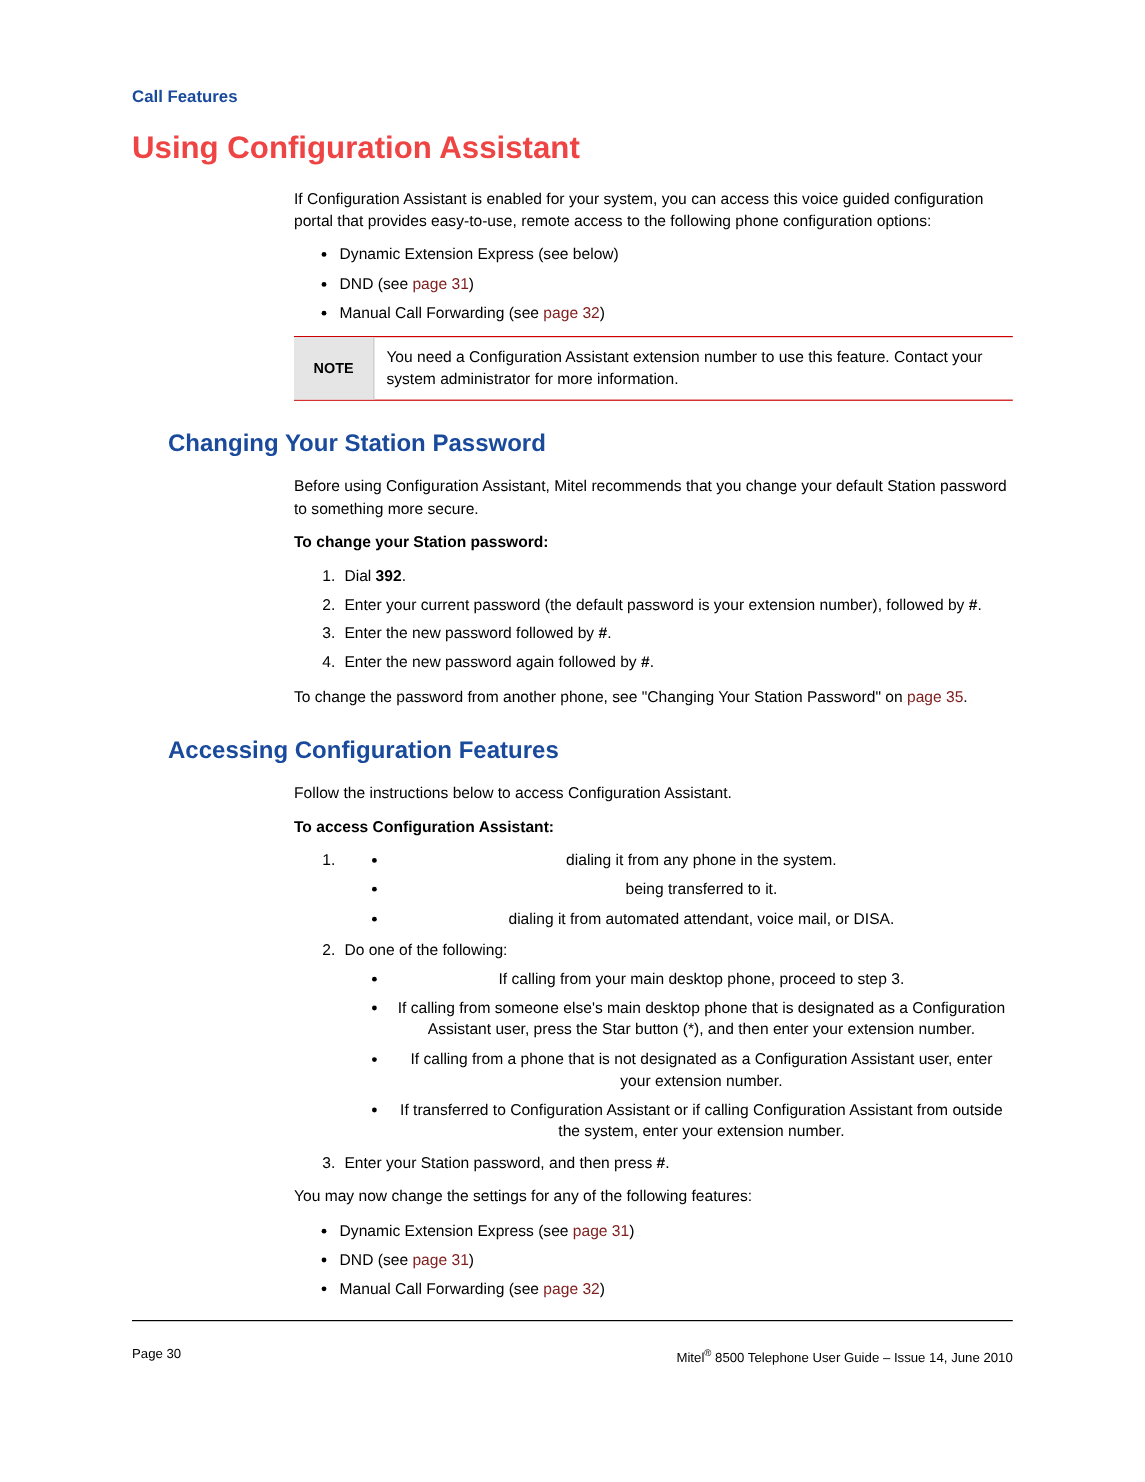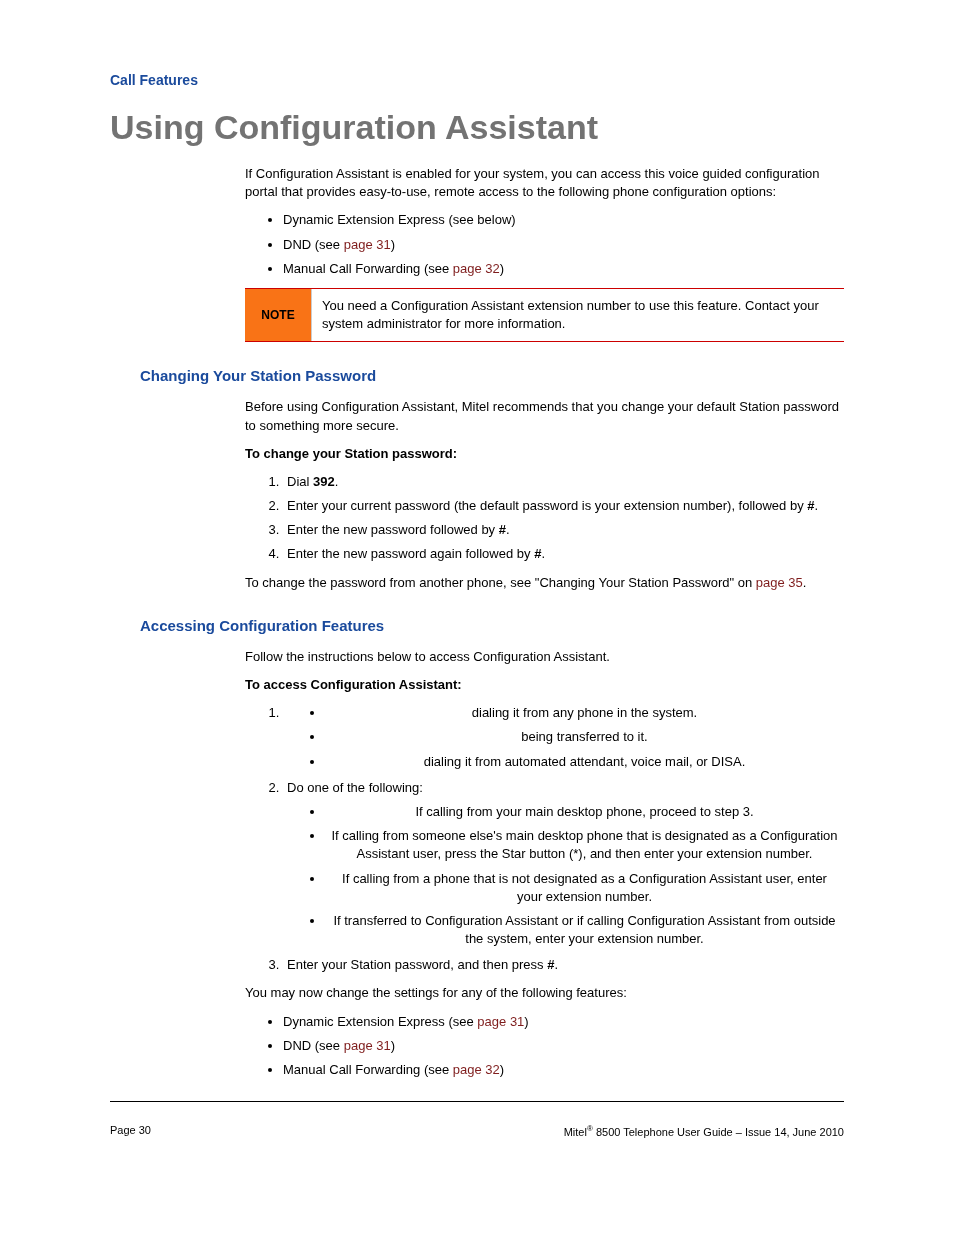--- a/index.html
+++ b/index.html
@@ -17,28 +17,28 @@
       box-sizing: border-box;
       position: relative;
     }
     .header-label {
       color: #1a4a9c;
       font-weight: bold;
       font-size: 14px;
       margin-bottom: 20px;
     }
     h1 {
-      color: #737373;
-      font-size: 34px;
+      color: #ef4444;
+      font-size: 26px;
       font-weight: bold;
       margin: 0 0 18px 0;
     }
     h2 {
       color: #1a4a9c;
-      font-size: 15px;
+      font-size: 20px;
       font-weight: bold;
       margin: 25px 0 14px 30px;
     }
     .body-text {
       margin-left: 135px;
       margin-right: 0;
       line-height: 1.4;
     }
     .body-text p {
       margin: 0 0 10px 0;
@@ -63,21 +63,21 @@
       color: #7f1d1d;
       text-decoration: none;
     }
     .note-box {
       display: flex;
       border-top: 1px solid #c00;
       border-bottom: 1px solid #c00;
       margin: 8px 0 14px 0;
     }
     .note-label {
-      background: #f97316;
+      background: #e5e5e5;
       font-weight: bold;
       font-size: 12px;
       padding: 10px 8px;
       display: flex;
       align-items: center;
       border-right: 1px solid #ccc;
       min-width: 50px;
       justify-content: center;
     }
     .note-text {

